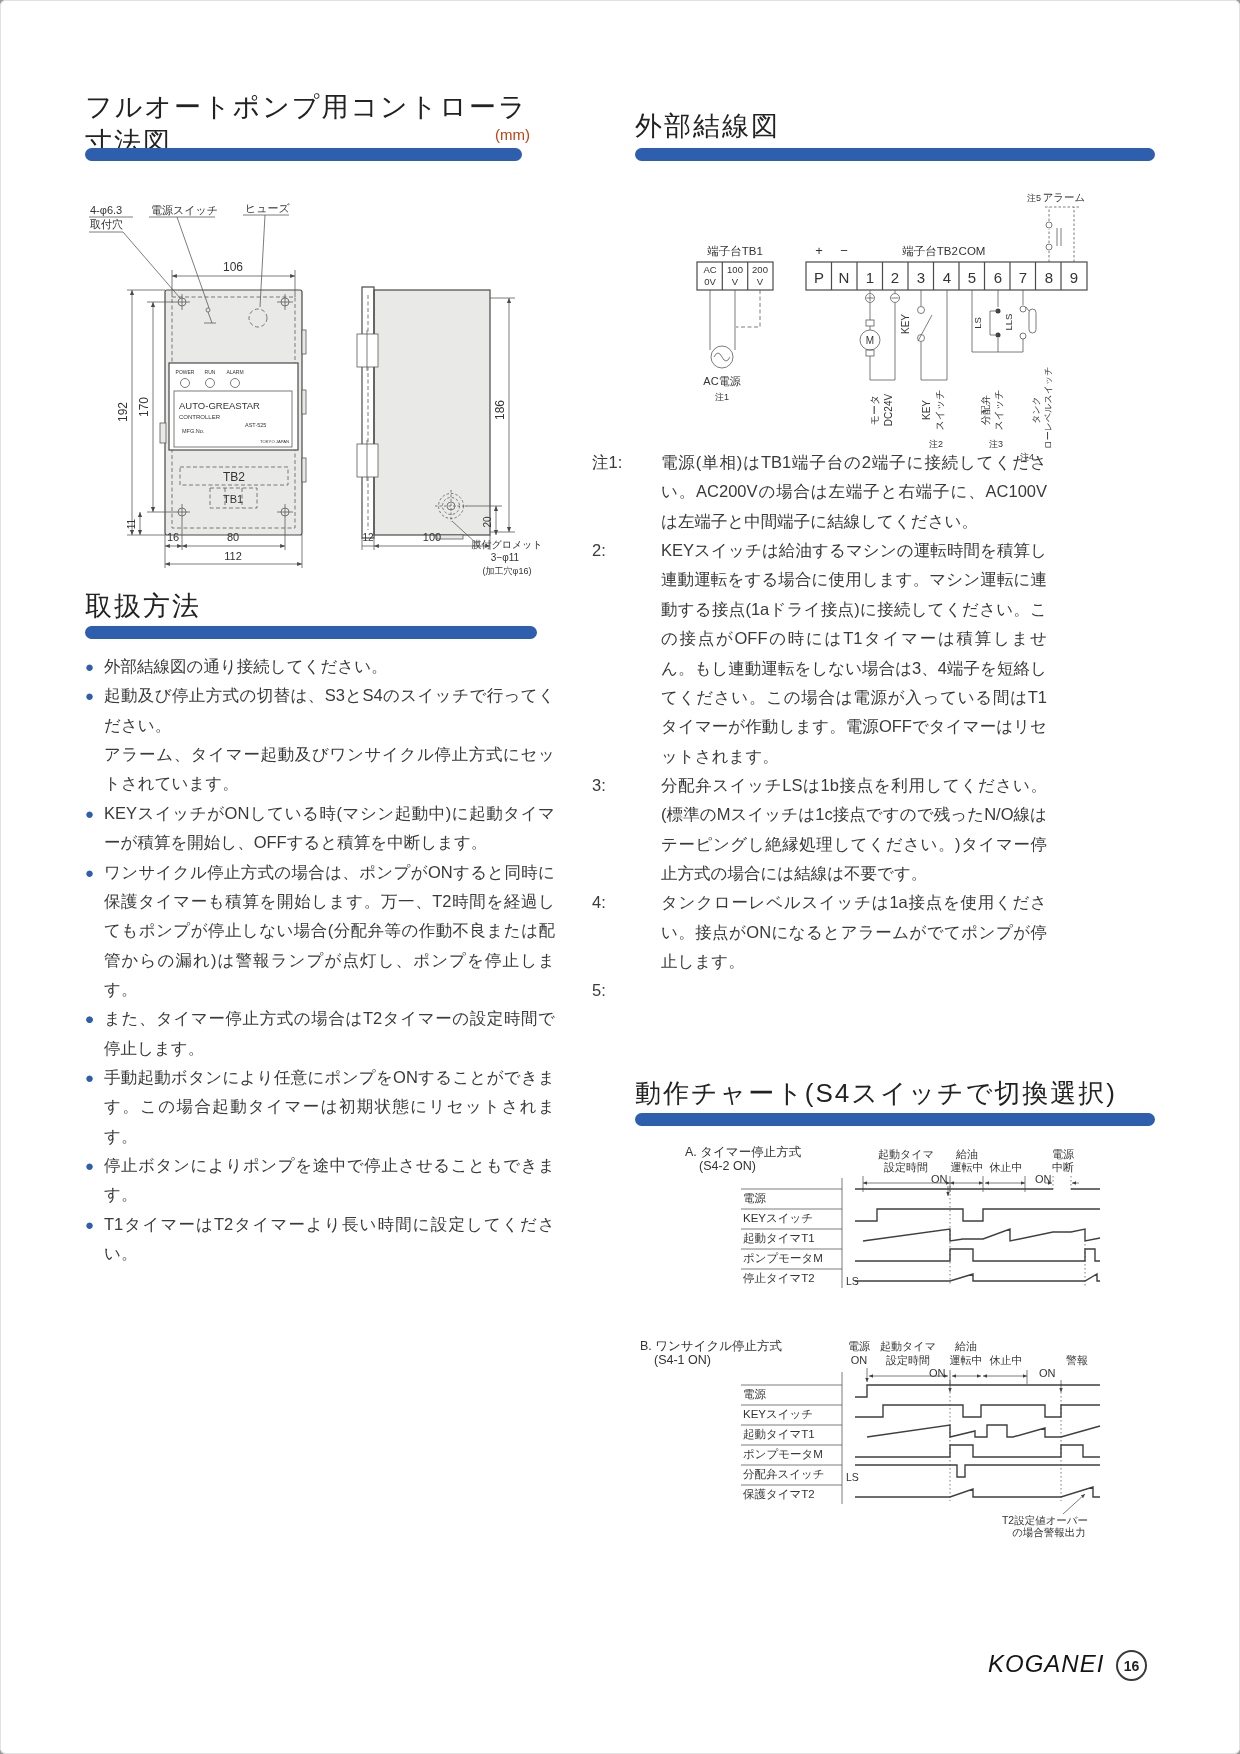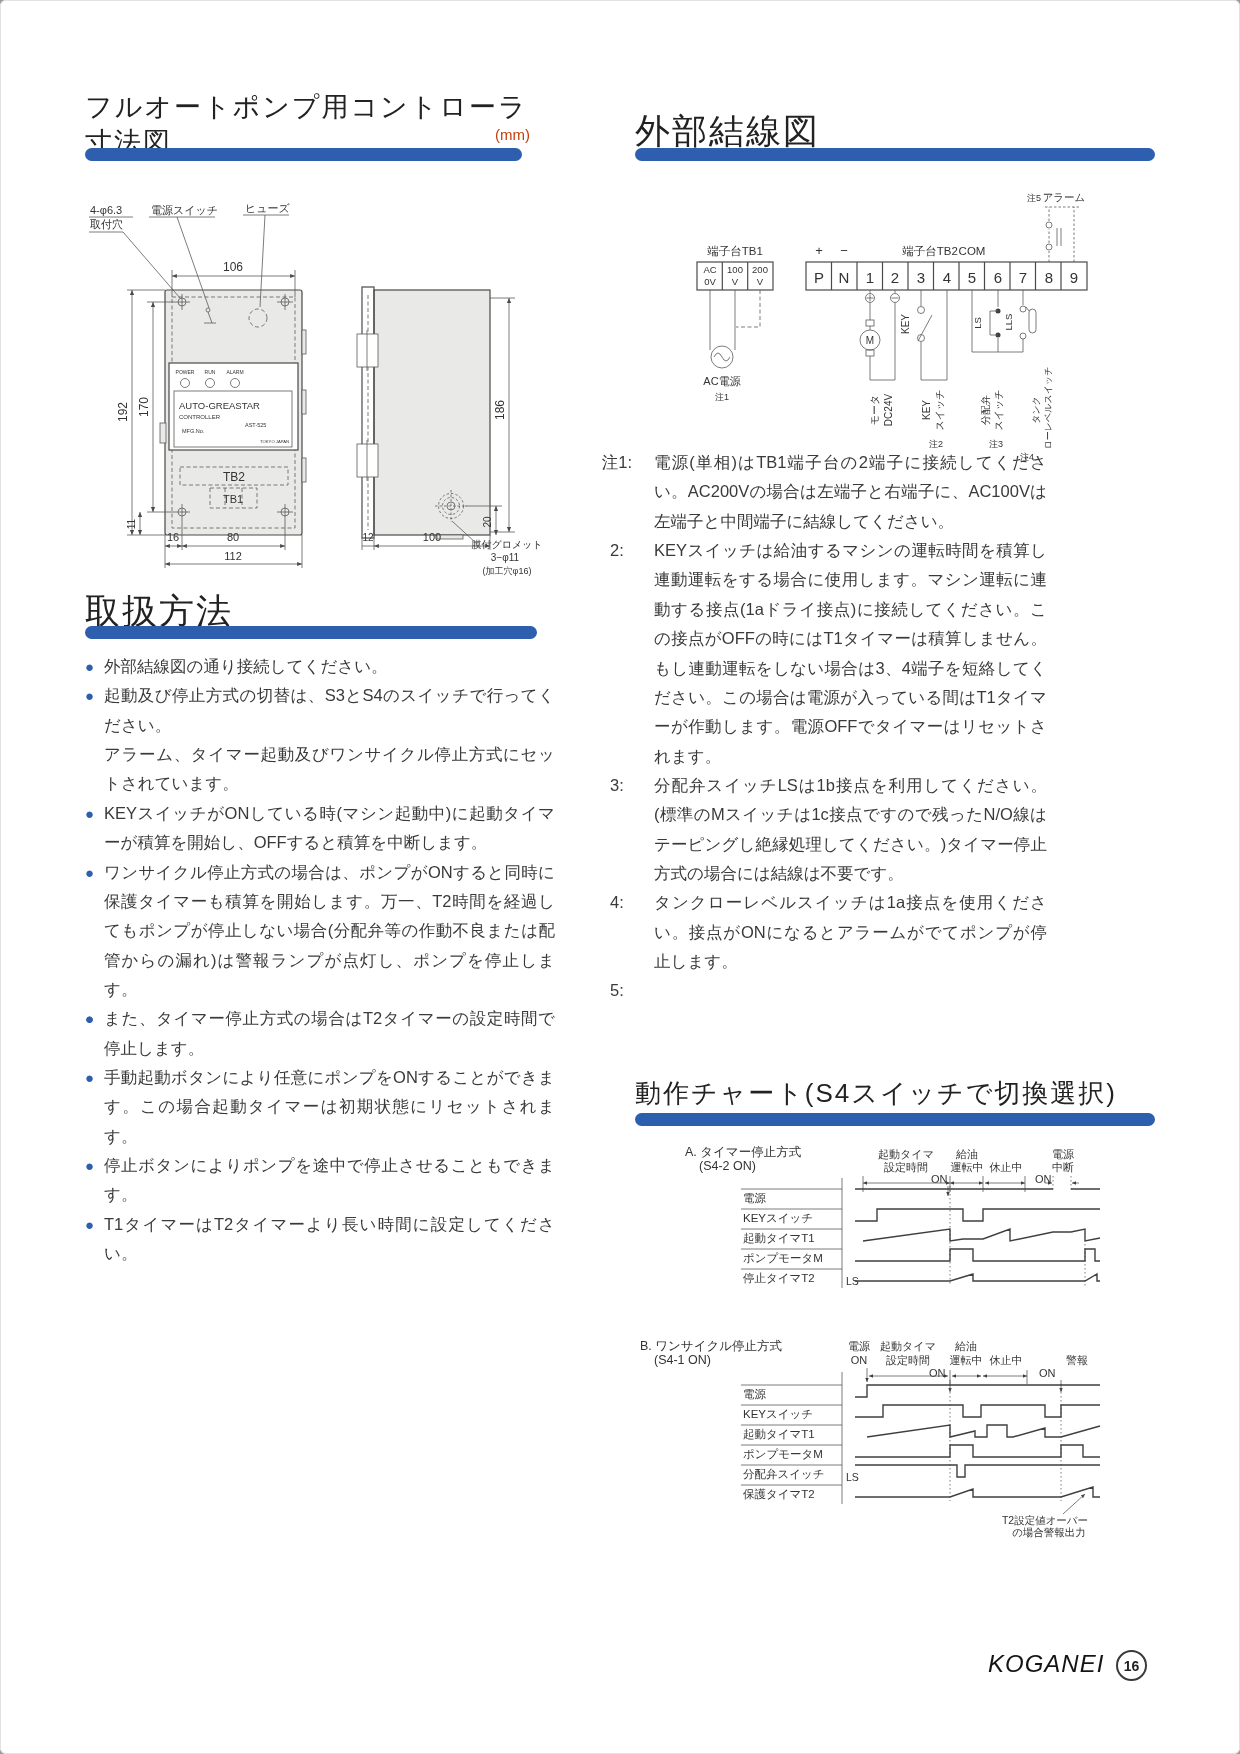--- a/index.html
+++ b/index.html
@@ -1,28 +1,28 @@
 <!DOCTYPE html>
 <html><head>
 <meta charset="utf-8">
 <style>
   html,body{margin:0;padding:0;background:#9a9a9a;}
   .page{position:relative;width:1240px;height:1754px;background:#ffffff;margin:0 auto;
         font-family:"Liberation Sans","DejaVu Sans",sans-serif;color:#333;overflow:hidden;
         box-shadow:inset 0 0 0 1px #e2e2e0;border-radius:6px;}
-  .heading{position:absolute;font-size:35px;font-weight:500;color:#222;letter-spacing:2px;white-space:nowrap;}
+  .heading{position:absolute;font-size:27px;font-weight:500;color:#222;letter-spacing:2px;white-space:nowrap;}
   .bar{position:absolute;height:13px;background:#2e5fae;border-radius:7px;}
   .title-block{position:absolute;left:85px;top:90px;font-size:27px;font-weight:500;color:#222;letter-spacing:2px;line-height:1.3;}
   .mm-note{position:absolute;left:495px;top:126px;font-size:15px;color:#c2410c;}
   .bullets{position:absolute;left:85px;top:652px;width:470px;font-size:16.5px;line-height:1.78;color:#3a3a3a;text-align:justify;}
   .bi{position:relative;padding-left:19px;}
   .bi .mk{position:absolute;left:0;top:2px;color:#2e5fae;font-size:15px;}
   .notes{position:absolute;left:592px;top:448px;width:455px;font-size:16.5px;line-height:1.78;color:#3a3a3a;}
   .nrow{display:flex;}
-  .nref{width:50px;text-align:center;margin-right:12px;white-space:nowrap;flex:none;}
+  .nref{width:50px;text-align:left;margin-right:19px;white-space:nowrap;flex:none;}
   .ntext{flex:1;text-align:justify;}
   svg{position:absolute;}
   svg text{fill:#333;}
   .ln{stroke:#4a4a4a;stroke-width:1.2;fill:none;}
   .thn{stroke:#5a5a5a;stroke-width:0.8;fill:none;}
   .dsh{stroke-dasharray:4 2.5;}
   .dsh2{stroke-dasharray:2.5 2;}
   .dot{stroke-dasharray:1.5 2.5;}
   .fillg{fill:#e9e9e7;}
   .fillw{fill:#ffffff;}

